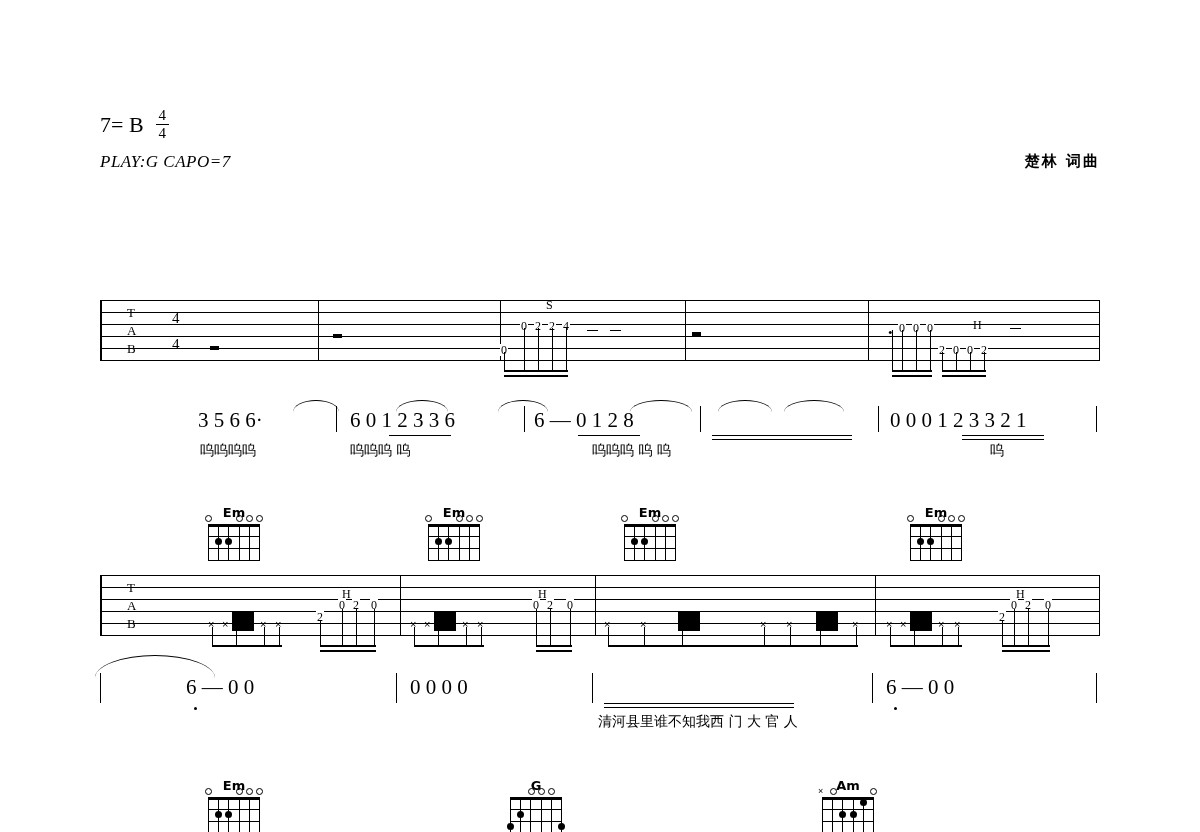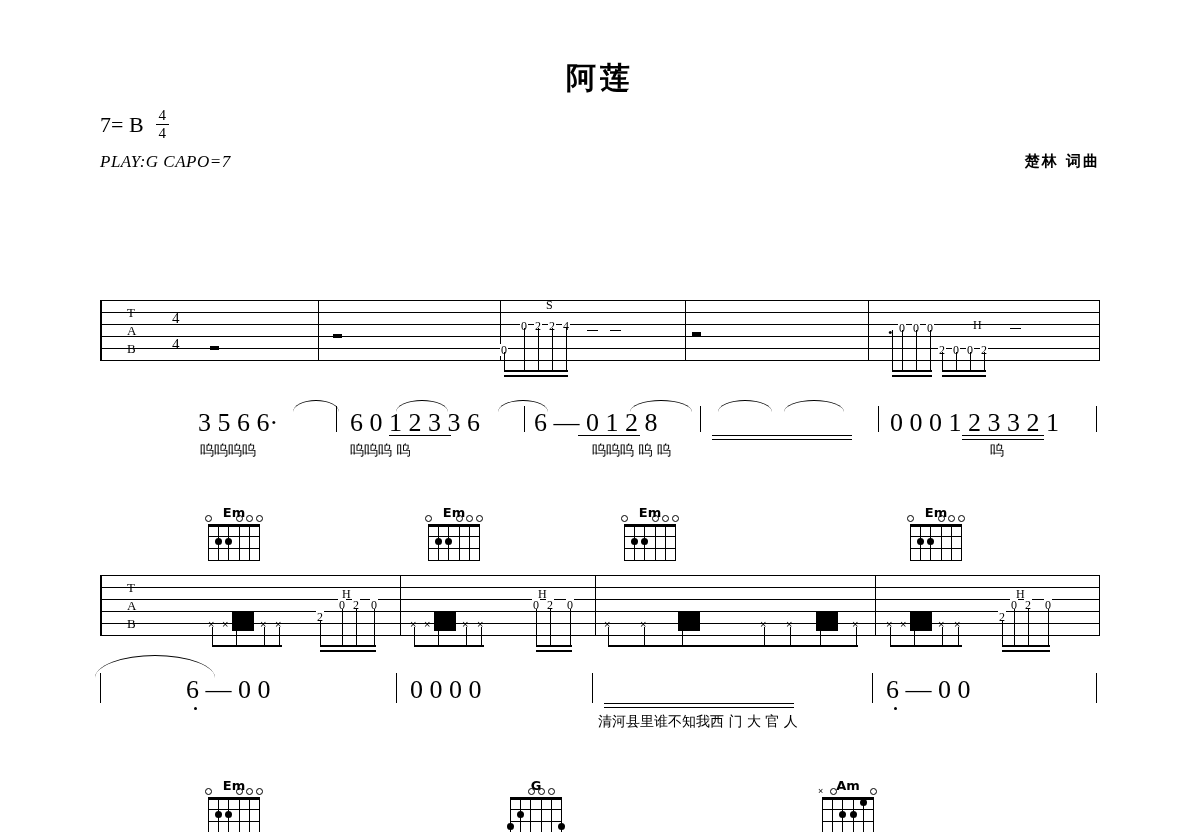--- a/index.html
+++ b/index.html
@@ -59,21 +59,21 @@
   .hmark{position:absolute;font-family:"Liberation Serif", serif;font-size:12px;font-style:normal;}
   .smark{position:absolute;font-family:"Liberation Serif", serif;font-size:12px;}
   .dash{position:absolute;height:1px;background:#000;width:11px;}
   .blackbox{position:absolute;background:#000;}
 
   .slur{position:absolute;border-top:1.3px solid #000;border-radius:50%/100% 100% 0 0;height:11px;}
 
   
   .numline{
     position:absolute;font-family:"Liberation Serif", serif;
-    font-size:26px;letter-spacing:0;white-space:nowrap;
+    font-size:21px;letter-spacing:0;white-space:nowrap;
   }
   .lyricline{
     position:absolute;font-family:"DejaVu Sans", sans-serif;
     font-size:14px;white-space:nowrap;
   }
   .underbar{position:absolute;height:1.4px;background:#000;}
   .lowerdot{position:absolute;width:3px;height:3px;border-radius:50%;background:#000;}
 
   
   .chord{position:absolute;}
@@ -87,21 +87,20 @@
   .cgrid .nut{position:absolute;left:0;right:0;top:0;height:3px;background:#000;}
   .cdot{position:absolute;width:7px;height:7px;border-radius:50%;background:#000;}
   .copen{position:absolute;width:5px;height:5px;border-radius:50%;border:1px solid #000;}
   .cx{position:absolute;font-family:"Liberation Sans", sans-serif;font-size:9px;line-height:1;}
 </style>
 </head>
 <body>
 
 <div class="sheet">
 
-  <div class="title">阿莲</div>
 
   <div class="keysig">
     <span>7= B</span>
     <span class="frac">
       <span class="num">4</span>
       <span class="den">4</span>
     </span>
   </div>
 
   <div class="playinfo">PLAY:G  CAPO=7</div>

